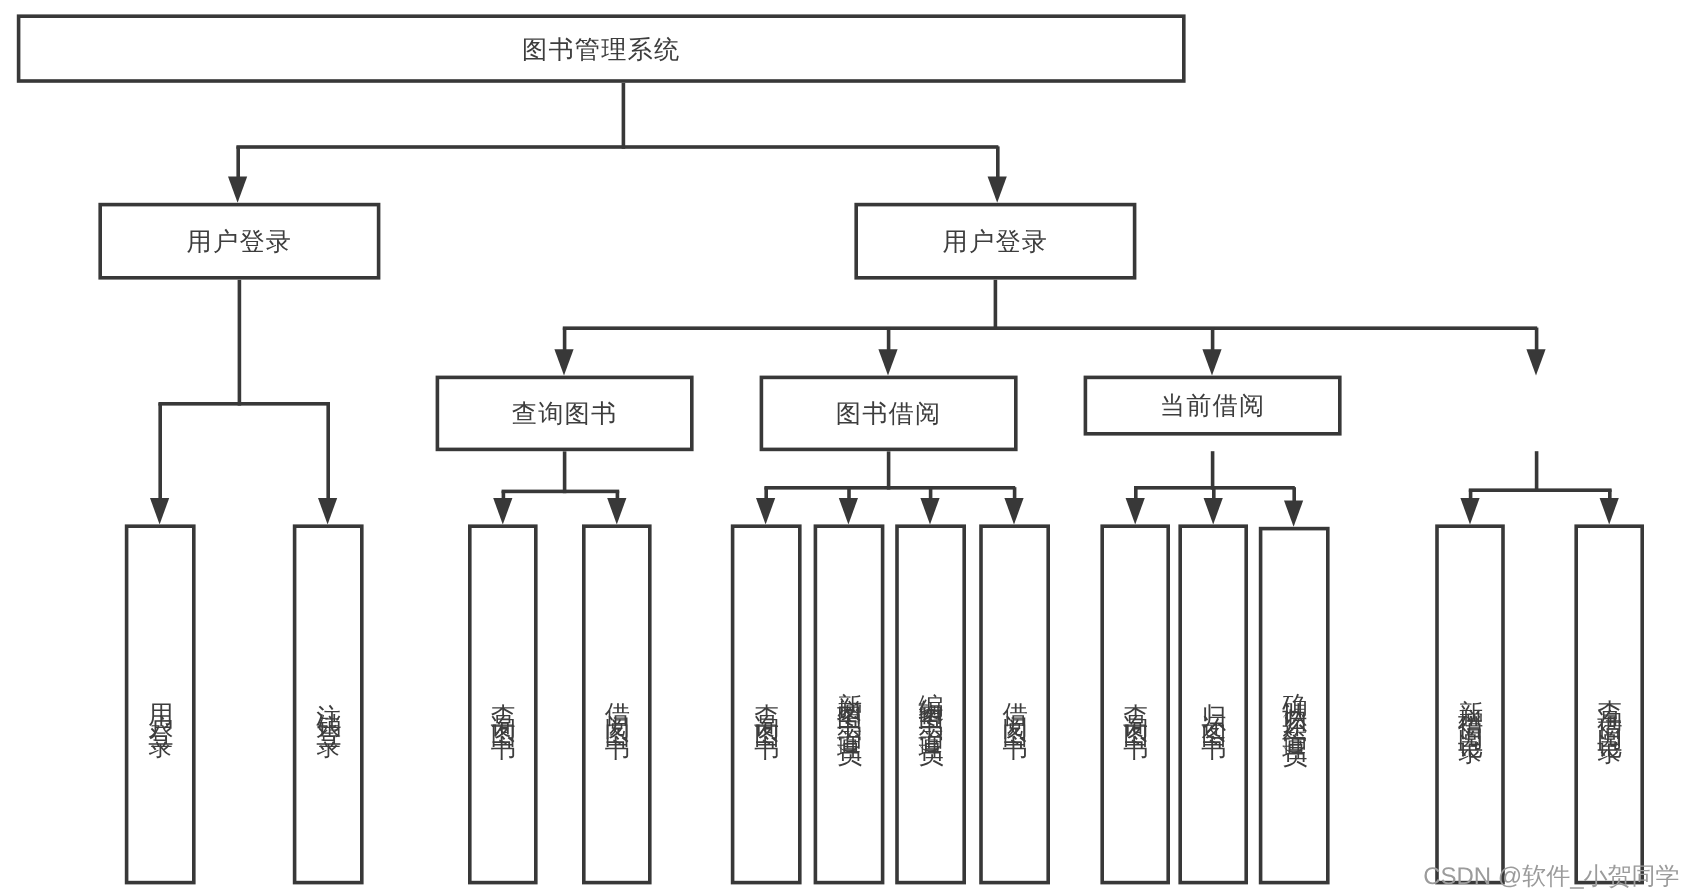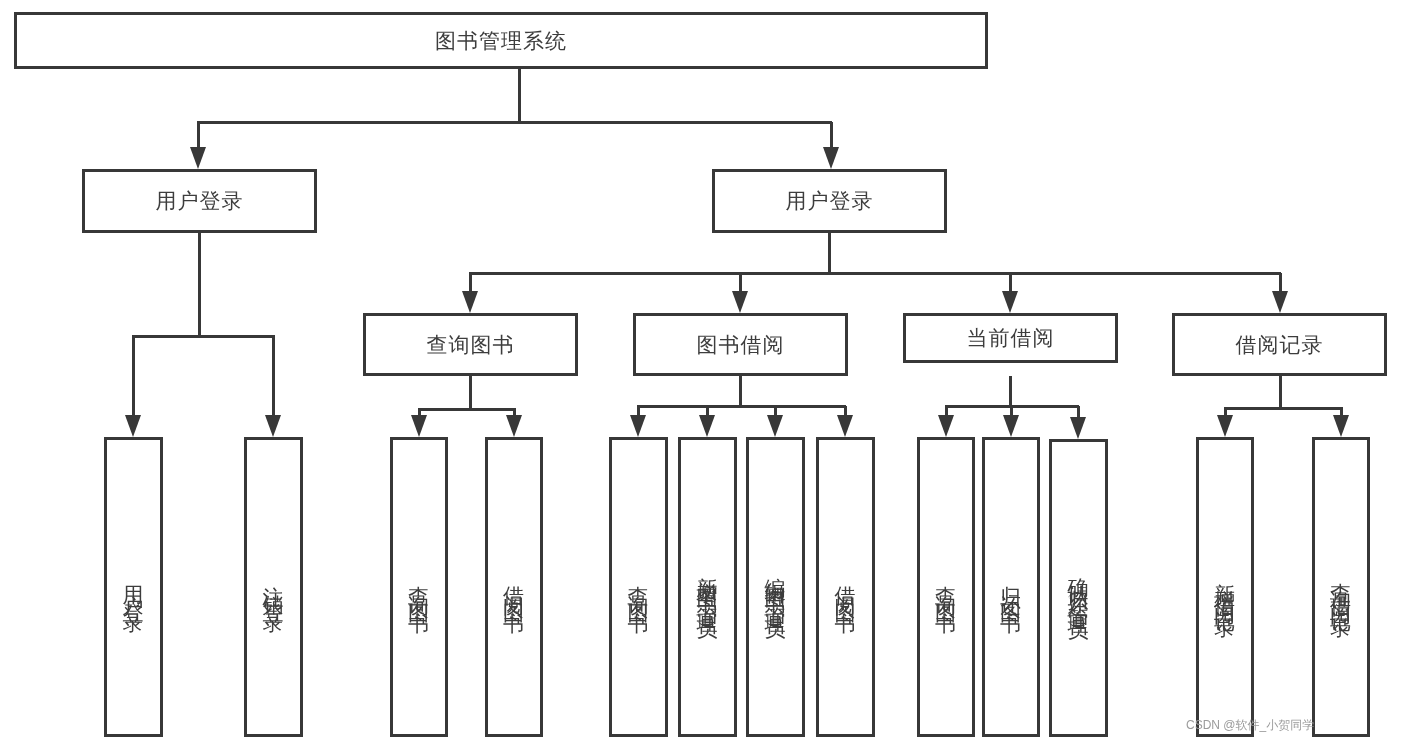--- a/index.html
+++ b/index.html
@@ -58,21 +58,21 @@
     height: 0;
     border-left: 8px solid transparent;
     border-right: 8px solid transparent;
     border-top: 22px solid #383838;
     z-index: 1;
   }
   #watermark {
     position: absolute;
     left: 1186px;
     top: 717px;
-    font-size: 12px;
+    font-size: 20px;
     color: #9b9b9b;
     z-index: 5;
     white-space: nowrap;
   }
 </style>
 </head>
 <body>
 
 <div id="canvas">
 
@@ -88,23 +88,20 @@
   </div>
 
   <div class="hbox" style="left:363px; top:313px; width:215px; height:63px;">
     <span>查询图书</span>
   </div>
   <div class="hbox" style="left:633px; top:313px; width:215px; height:63px;">
     <span>图书借阅</span>
   </div>
   <div class="hbox" style="left:903px; top:313px; width:215px; height:50px;">
     <span>当前借阅</span>
-  </div>
-  <div class="hbox" style="left:1172px; top:313px; width:215px; height:63px;">
-    <span>借阅记录</span>
   </div>
 
   <div class="vbox" style="left:104px; top:437px; width:59px; height:300px;">
     <span class="vtext">用户登录</span>
   </div>
   <div class="vbox" style="left:244px; top:437px; width:59px; height:300px;">
     <span class="vtext">注销登录</span>
   </div>
 
   <div class="vbox" style="left:390px; top:437px; width:58px; height:300px;">

